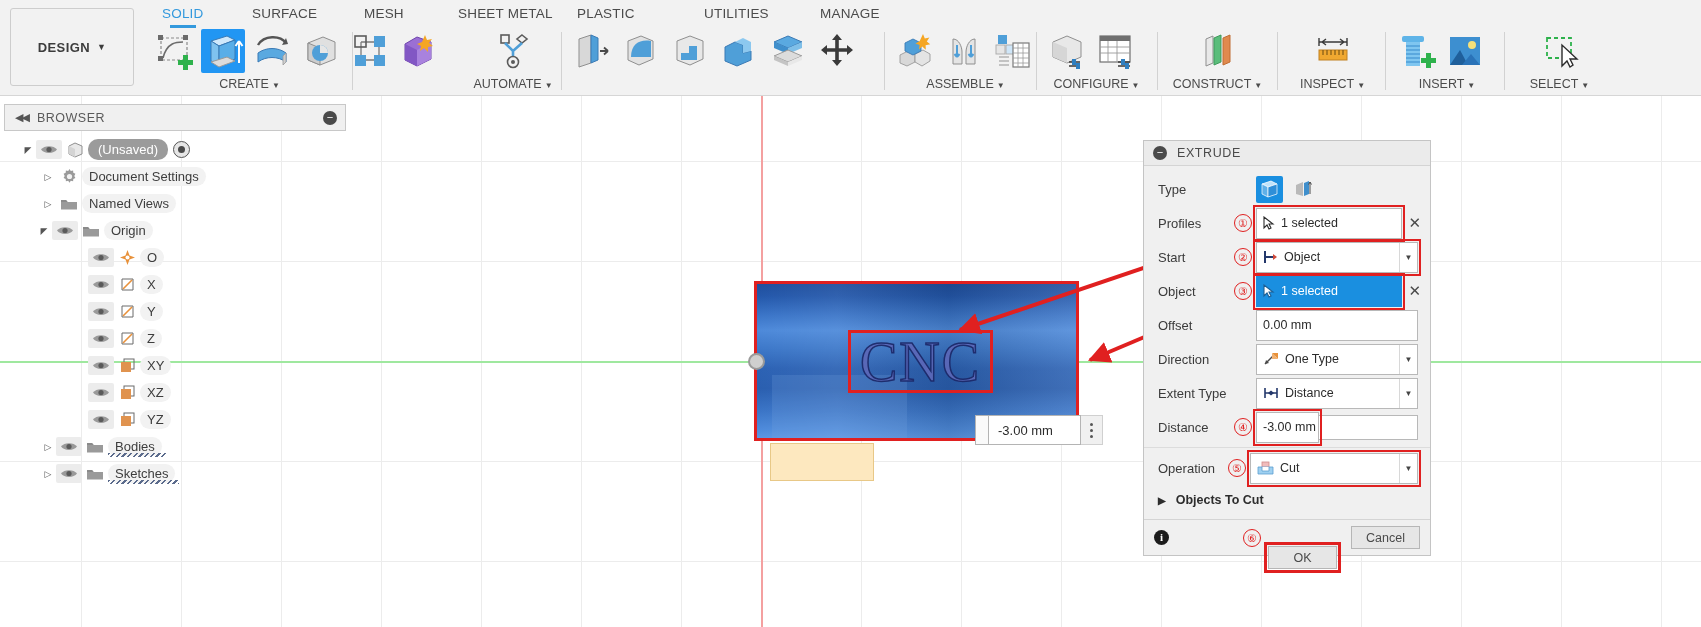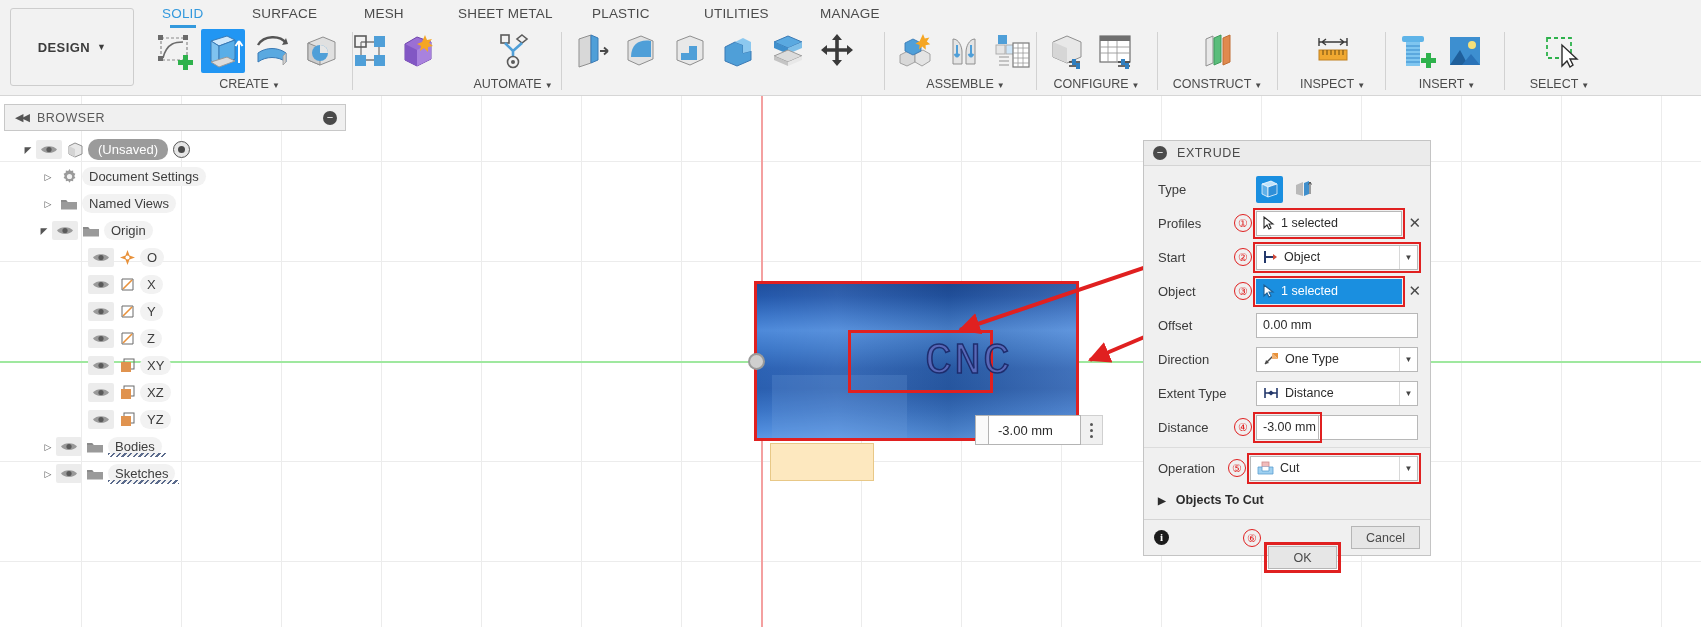--- a/index.html
+++ b/index.html
@@ -126,25 +126,24 @@
     position: absolute; left: 15px; bottom: 0; width: 135px; height: 63px;
     background: rgba(120,165,225,.22);
   }
   #cnc-sel {
     position: absolute; left: 91px; top: 46px; width: 145px; height: 63px;
     border: 3px solid #e02020;
   }
   #cnc-text {
     position: absolute; left: 0; top: 0; width: 100%; height: 100%;
     display: flex; align-items: center; justify-content: center;
-    font-family: Liberation Mono, monospace;
-    font-size: 45px; letter-spacing: 2px; color: #5b68b8;
+    font-family: Liberation Serif, serif;
+    font-size: 56px; letter-spacing: 2px; color: #5b68b8;
     -webkit-text-stroke: 1.5px #1d2a6b;
     opacity: .95;
-    margin-left: 48px;
   }
   #origin-dot {
     position: absolute; left: 748px; top: 353px; width: 17px; height: 17px;
     border-radius: 50%; background: #cfcfcf; border: 2px solid #9a9a9a;
   }
   #sketch-plate {
     position: absolute; left: 770px; top: 443px; width: 104px; height: 38px;
     background: #fde8bf; border: 1px solid #e8c887;
   }
 
@@ -190,21 +189,21 @@
   .flabel { font-size: 13px; color: #3b3b3b; width: 72px; flex: 0 0 auto; }
   .fnum {
     width: 26px; flex: 0 0 auto; font-size: 12px; color: #e02020; text-align: center;
     position: relative;
   }
   .fnum b {
     display: inline-block; width: 18px; height: 18px; line-height: 17px;
     border: 1.3px solid #e02020; border-radius: 50%; font-weight: normal; font-size: 11px;
   }
   .fctl {
-    flex: 1 1 auto; margin-right: 12px; height: 25px; background: #fff;
+    flex: 1 1 auto; margin-right: 12px; height: 31px; background: #fff;
     border: 1px solid #b8b8b8; display: flex; align-items: center;
     padding-left: 6px; font-size: 12.5px; color: #2b2b2b; position: relative;
     cursor: pointer;
   }
   .fctl.hl { outline: 2px solid #e02020; outline-offset: 1px; }
   .fctl.blue { background: #1a8fe0; color: #fff; border-color: #1a8fe0; }
   .fctl .dd {
     position: absolute; right: 0; top: 0; bottom: 0; width: 18px;
     display: flex; align-items: center; justify-content: center;
     font-size: 8px; color: #444; border-left: 1px solid #d8d8d8; background: #fff;
@@ -318,21 +317,21 @@
     <div id="design-btn">
       <span>DESIGN</span>
       <span class="caret">▼</span>
     </div>
 
     <div class="tabrow">
       <div class="tab active" style="left:22px">SOLID</div>
       <div class="tab" style="left:112px">SURFACE</div>
       <div class="tab" style="left:224px">MESH</div>
       <div class="tab" style="left:318px">SHEET METAL</div>
-      <div class="tab" style="left:452px">PLASTIC</div>
+      <div class="tab" style="left:437px">PLASTIC</div>
       <div class="tab" style="left:564px">UTILITIES</div>
       <div class="tab" style="left:680px">MANAGE</div>
     </div>
 
     <div class="grp" style="left:152px; width:195px">
       <div class="icons">
         <div class="ico">
           <svg width="44" height="44" viewBox="0 0 44 44">
             <rect x="9" y="9" width="26" height="22" fill="none" stroke="#8a8a8a" stroke-width="1.2" stroke-dasharray="3 2"></rect>
             <path d="M11,29 C15,13 25,13 31,13" fill="none" stroke="#6b6b6b" stroke-width="1.6"></path>

